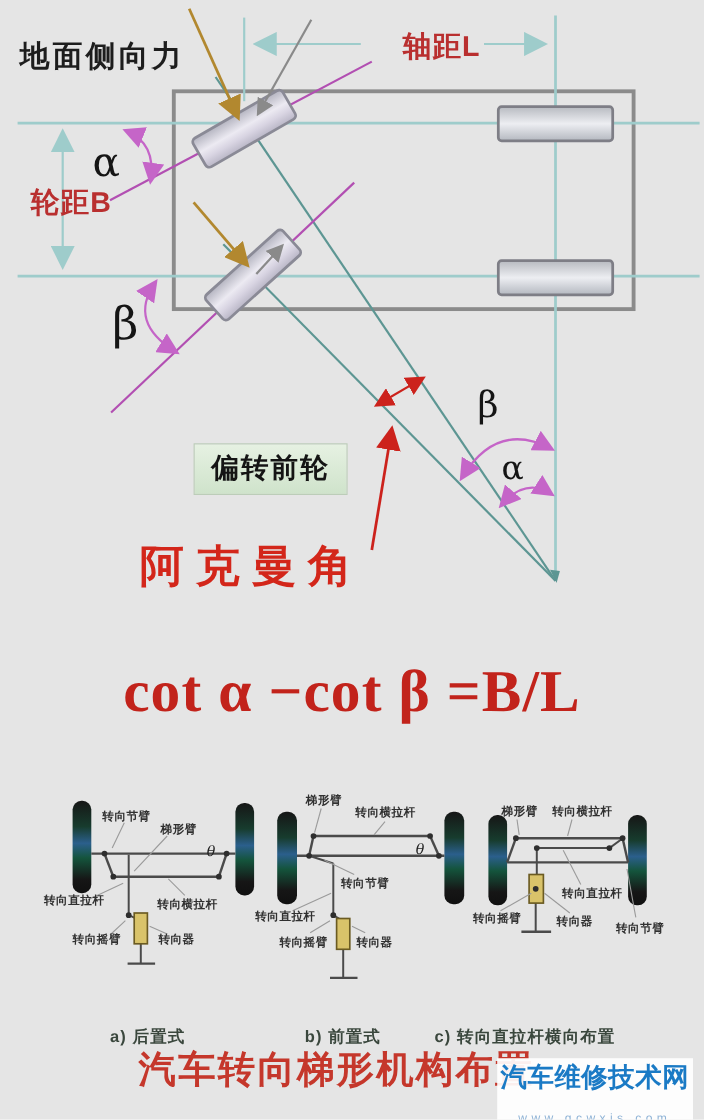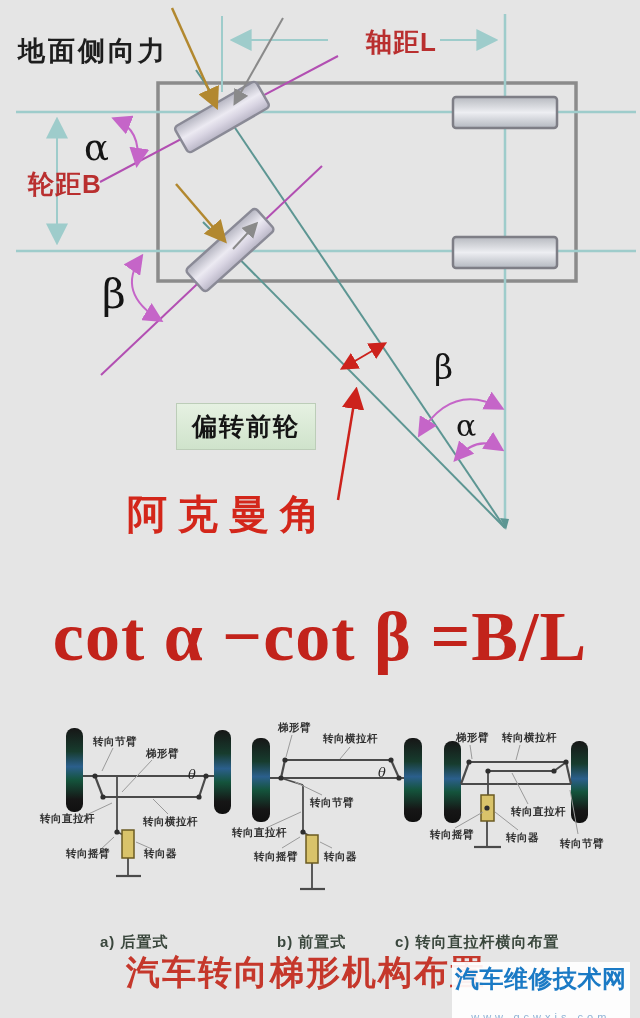--- a/index.html
+++ b/index.html
@@ -10,21 +10,21 @@
   .t-black{font-weight:bold;color:#1d1d1d;font-size:27px;letter-spacing:3px;}
   .t-red{font-weight:bold;color:#b92f2f;font-size:26px;letter-spacing:1px;}
   .greek{font-family:"DejaVu Serif",serif;color:#151515;}
   .deflect-box{width:138px;height:45px;line-height:45px;text-align:center;
     background:linear-gradient(180deg,#e6f1e2,#cfe3cb);border:1px solid #bccdb8;
     font-weight:bold;font-size:25px;color:#141414;letter-spacing:2px;}
   .ackermann{font-weight:bold;font-size:40px;color:#d3261a;letter-spacing:11px;}
   
   .formula{top:597px;left:0;width:640px;text-align:center;
     font-family:"Liberation Serif",serif;font-weight:600;
-    font-size:70px;color:#c2231b;letter-spacing:1px;}
+    font-size:54px;color:#c2231b;letter-spacing:1px;}
   
   .lbl{font-weight:bold;font-size:10.5px;color:#303030;letter-spacing:0.5px;}
   .theta{font-family:"DejaVu Serif",serif;font-style:italic;font-size:13px;color:#222;}
   .cap{font-weight:bold;font-size:15px;color:#3a473d;letter-spacing:1px;margin-top:28px;}
   .title-red{font-weight:bold;font-size:34px;color:#c5372b;letter-spacing:2px;}
   .wm{background:rgba(255,255,255,0.92);padding:1px 3px;text-align:center;z-index:5;}
   .wm-name{font-weight:bold;font-size:24px;color:#1a7ac5;letter-spacing:0.5px;}
   .wm-url{font-size:11px;color:#8fb3d6;letter-spacing:4px;margin-top:16px;font-weight:normal;}
 </style>
 </head>

